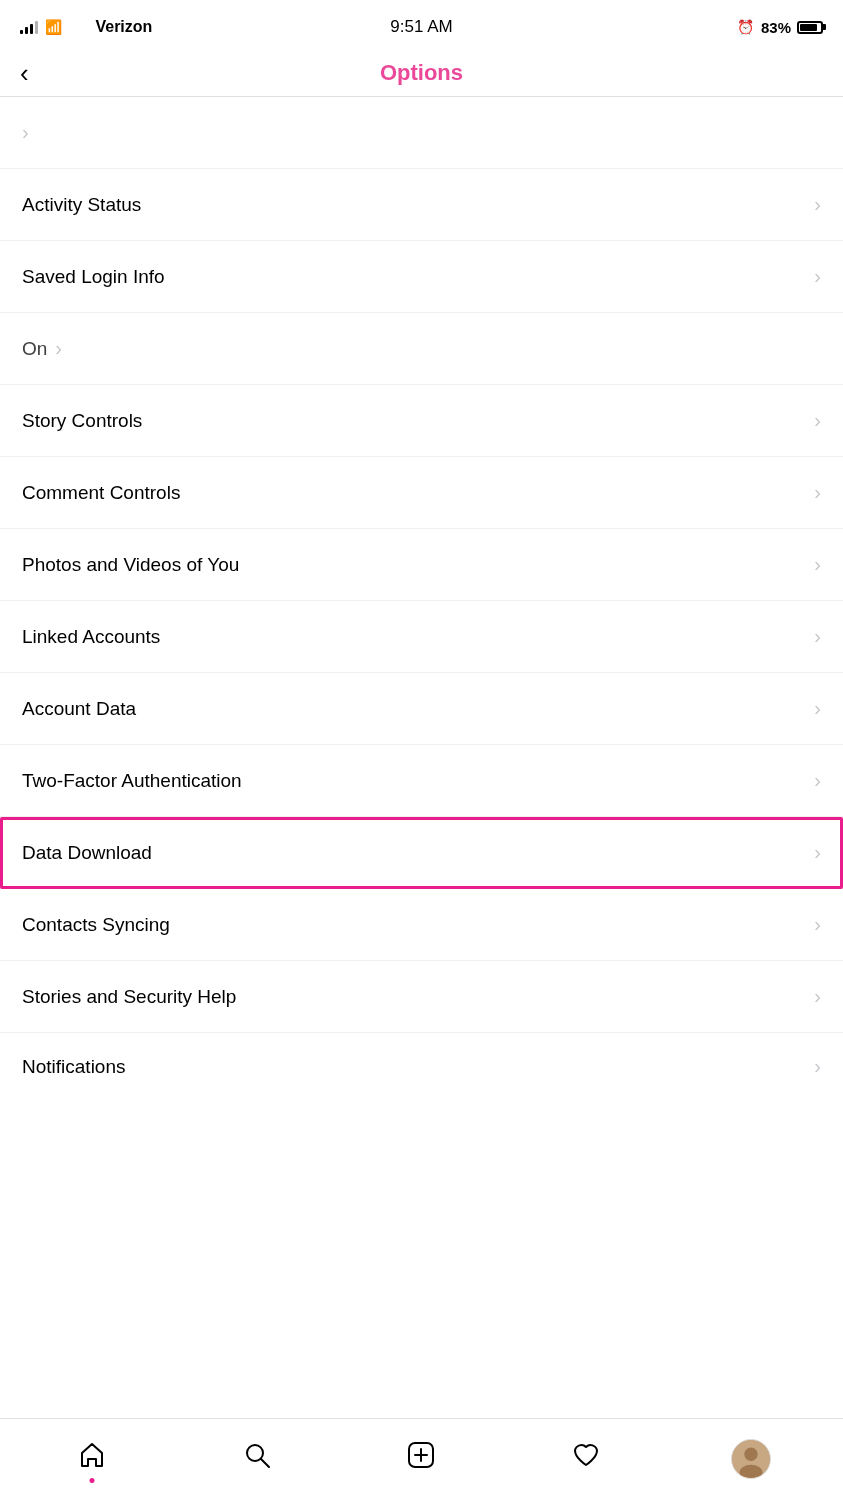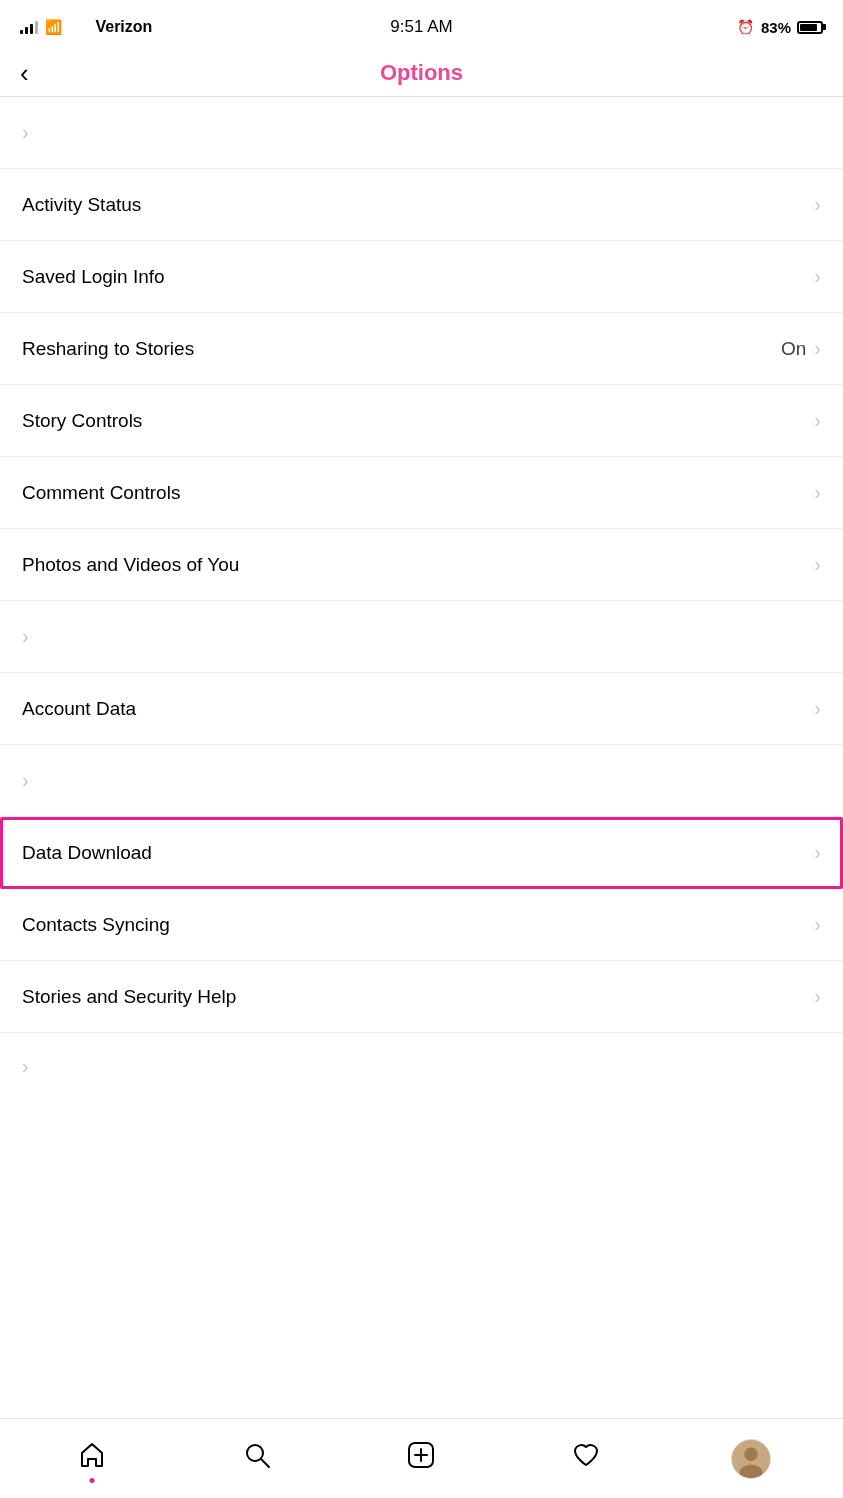--- a/index.html
+++ b/index.html
@@ -284,23 +284,20 @@
       </div>
       <div class="menu-item">
         <div class="menu-item-left">
           <span class="menu-item-label">Saved Login Info</span>
         </div>
         <div class="menu-item-right">
           <span class="chevron">›</span>
         </div>
       </div>
       <div class="menu-item">
-        <div class="menu-item-left">
-          <span class="menu-item-label">Resharing to Stories</span>
-        </div>
         <div class="menu-item-right">
           <span class="menu-item-value">On</span>
           <span class="chevron">›</span>
         </div>
       </div>
       <div class="menu-item">
         <div class="menu-item-left">
           <span class="menu-item-label">Story Controls</span>
         </div>
         <div class="menu-item-right">
@@ -317,33 +314,39 @@
       </div>
       <div class="menu-item">
         <div class="menu-item-left">
           <span class="menu-item-label">Photos and Videos of You</span>
         </div>
         <div class="menu-item-right">
           <span class="chevron">›</span>
         </div>
       </div>
       <div class="menu-item">
+        <div class="menu-item-left">
+          <span class="menu-item-label">Linked Accounts</span>
+        </div>
         <div class="menu-item-right">
           <span class="chevron">›</span>
         </div>
       </div>
       <div class="menu-item">
         <div class="menu-item-left">
           <span class="menu-item-label">Account Data</span>
         </div>
         <div class="menu-item-right">
           <span class="chevron">›</span>
         </div>
       </div>
       <div class="menu-item">
+        <div class="menu-item-left">
+          <span class="menu-item-label">Two-Factor Authentication</span>
+        </div>
         <div class="menu-item-right">
           <span class="chevron">›</span>
         </div>
       </div>
       <div class="menu-item highlighted">
         <div class="menu-item-left">
           <span class="menu-item-label">Data Download</span>
         </div>
         <div class="menu-item-right">
           <span class="chevron">›</span>
@@ -359,20 +362,23 @@
       </div>
       <div class="menu-item">
         <div class="menu-item-left">
           <span class="menu-item-label">Stories and Security Help</span>
         </div>
         <div class="menu-item-right">
           <span class="chevron">›</span>
         </div>
       </div>
       <div class="menu-item menu-item-partial">
+        <div class="menu-item-left">
+          <span class="menu-item-label">Notifications</span>
+        </div>
         <div class="menu-item-right">
           <span class="chevron">›</span>
         </div>
       </div>
     </div>
 </div>
 
 <div class="bottom-nav">
   <div class="bottom-nav-item">
     <span class="nav-icon">

